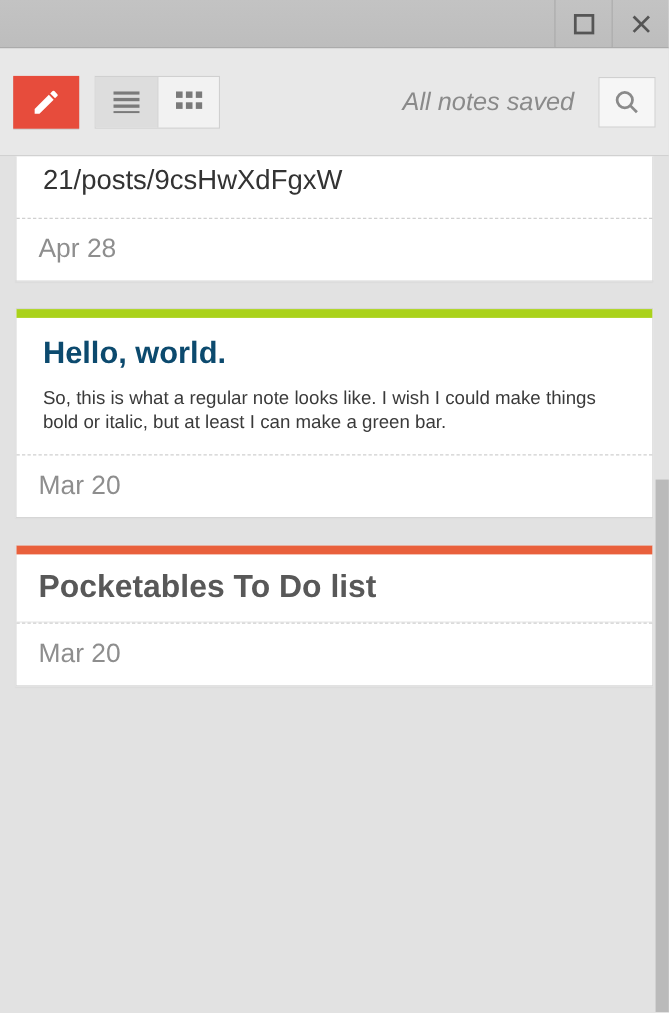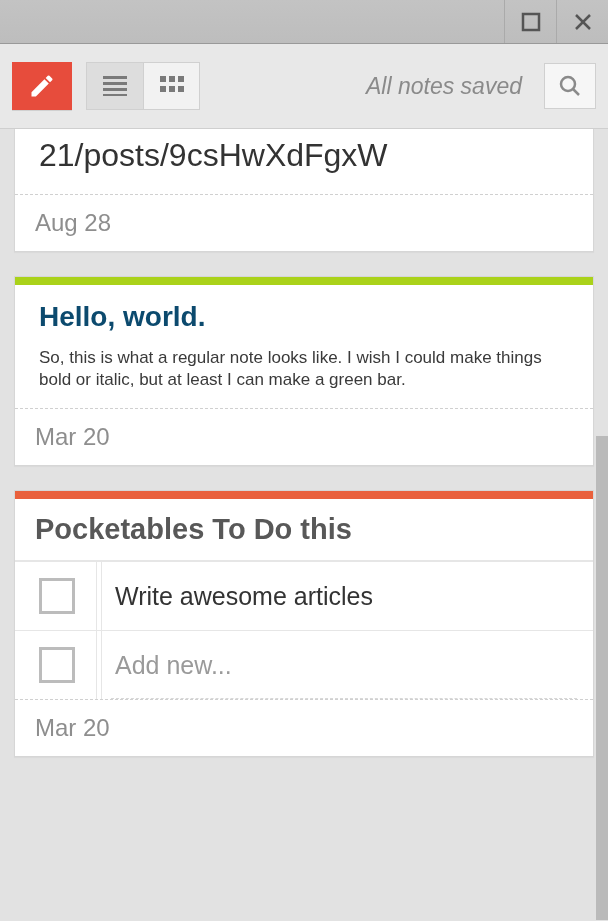--- a/index.html
+++ b/index.html
@@ -18,21 +18,21 @@
     width: 52px;
     display: flex;
     align-items: center;
     justify-content: center;
     border-left: 1px solid #aaa;
     color: #555;
   }
   .titlebar .tb-btn svg { stroke: #555; }
 
   .toolbar {
-    height: 85px;
+    height: 98px;
     background: #e8e8e8;
     border-bottom: 1px solid #cfcfcf;
     display: flex;
     align-items: center;
     padding: 0 12px;
     gap: 14px;
   }
   .compose-btn {
     width: 60px; height: 48px;
     background: #e74c3c;
@@ -90,21 +90,21 @@
     box-shadow: 0 1px 1px rgba(0,0,0,.03);
   }
   .card.first-partial { margin-top: 0; border-top: none; }
   .color-bar { height: 8px; }
   .bar-green { background: #aad21a; }
   .bar-orange { background: #e9603c; }
 
   .card-body { padding: 16px 24px 18px 24px; }
   .card-title { font-size: 28px; font-weight: bold; color: #0c4a6e; margin-bottom: 14px; }
   .card-text { font-size: 17px; color: #3a3a3a; line-height: 1.28; }
-  .card-text.partial { font-size: 32px; color: #333; word-break: break-all; }
+  .card-text.partial { font-size: 25px; color: #333; word-break: break-all; }
 
   .card-footer {
     border-top: 1px dashed #d0d0d0;
     padding: 14px 20px;
     color: #8e8e8e;
     font-size: 24px;
   }
 
   .todo-list { }
   .todo-row {
@@ -206,49 +206,35 @@
     </svg>
   </div>
 </div>
 
 <div class="content">
 
   <div class="card first-partial">
     <div class="card-body" style="padding-top:6px;">
       <div class="card-text partial">21/posts/9csHwXdFgxW</div>
     </div>
-    <div class="card-footer">Aug 28</div>
+    <div class="card-footer">Apr 28</div>
   </div>
 
   <div class="card">
     <div class="color-bar bar-green"></div>
     <div class="card-body">
       <div class="card-title">Hello, world.</div>
       <div class="card-text">So, this is what a regular note looks like. I wish I could make things bold or italic, but at least I can make a green bar.</div>
     </div>
     <div class="card-footer">Mar 20</div>
   </div>
 
   <div class="card">
     <div class="color-bar bar-orange"></div>
     <div class="todo-header">
-      <div class="card-title">Pocketables To Do this</div>
-    </div>
-    <div class="todo-list">
-      <div class="todo-row">
-        <div class="check-cell">
-          <div class="checkbox"></div>
-        </div>
-        <div class="todo-text">Write awesome articles</div>
-      </div>
-      <div class="todo-row">
-        <div class="check-cell">
-          <div class="checkbox"></div>
-        </div>
-        <div class="todo-text placeholder">Add new...</div>
-      </div>
+      <div class="card-title">Pocketables To Do list</div>
     </div>
     <div class="card-footer">Mar 20</div>
   </div>
 
 </div>
 
 <div class="fake-scrollbar"></div>
 
 </body></html>

